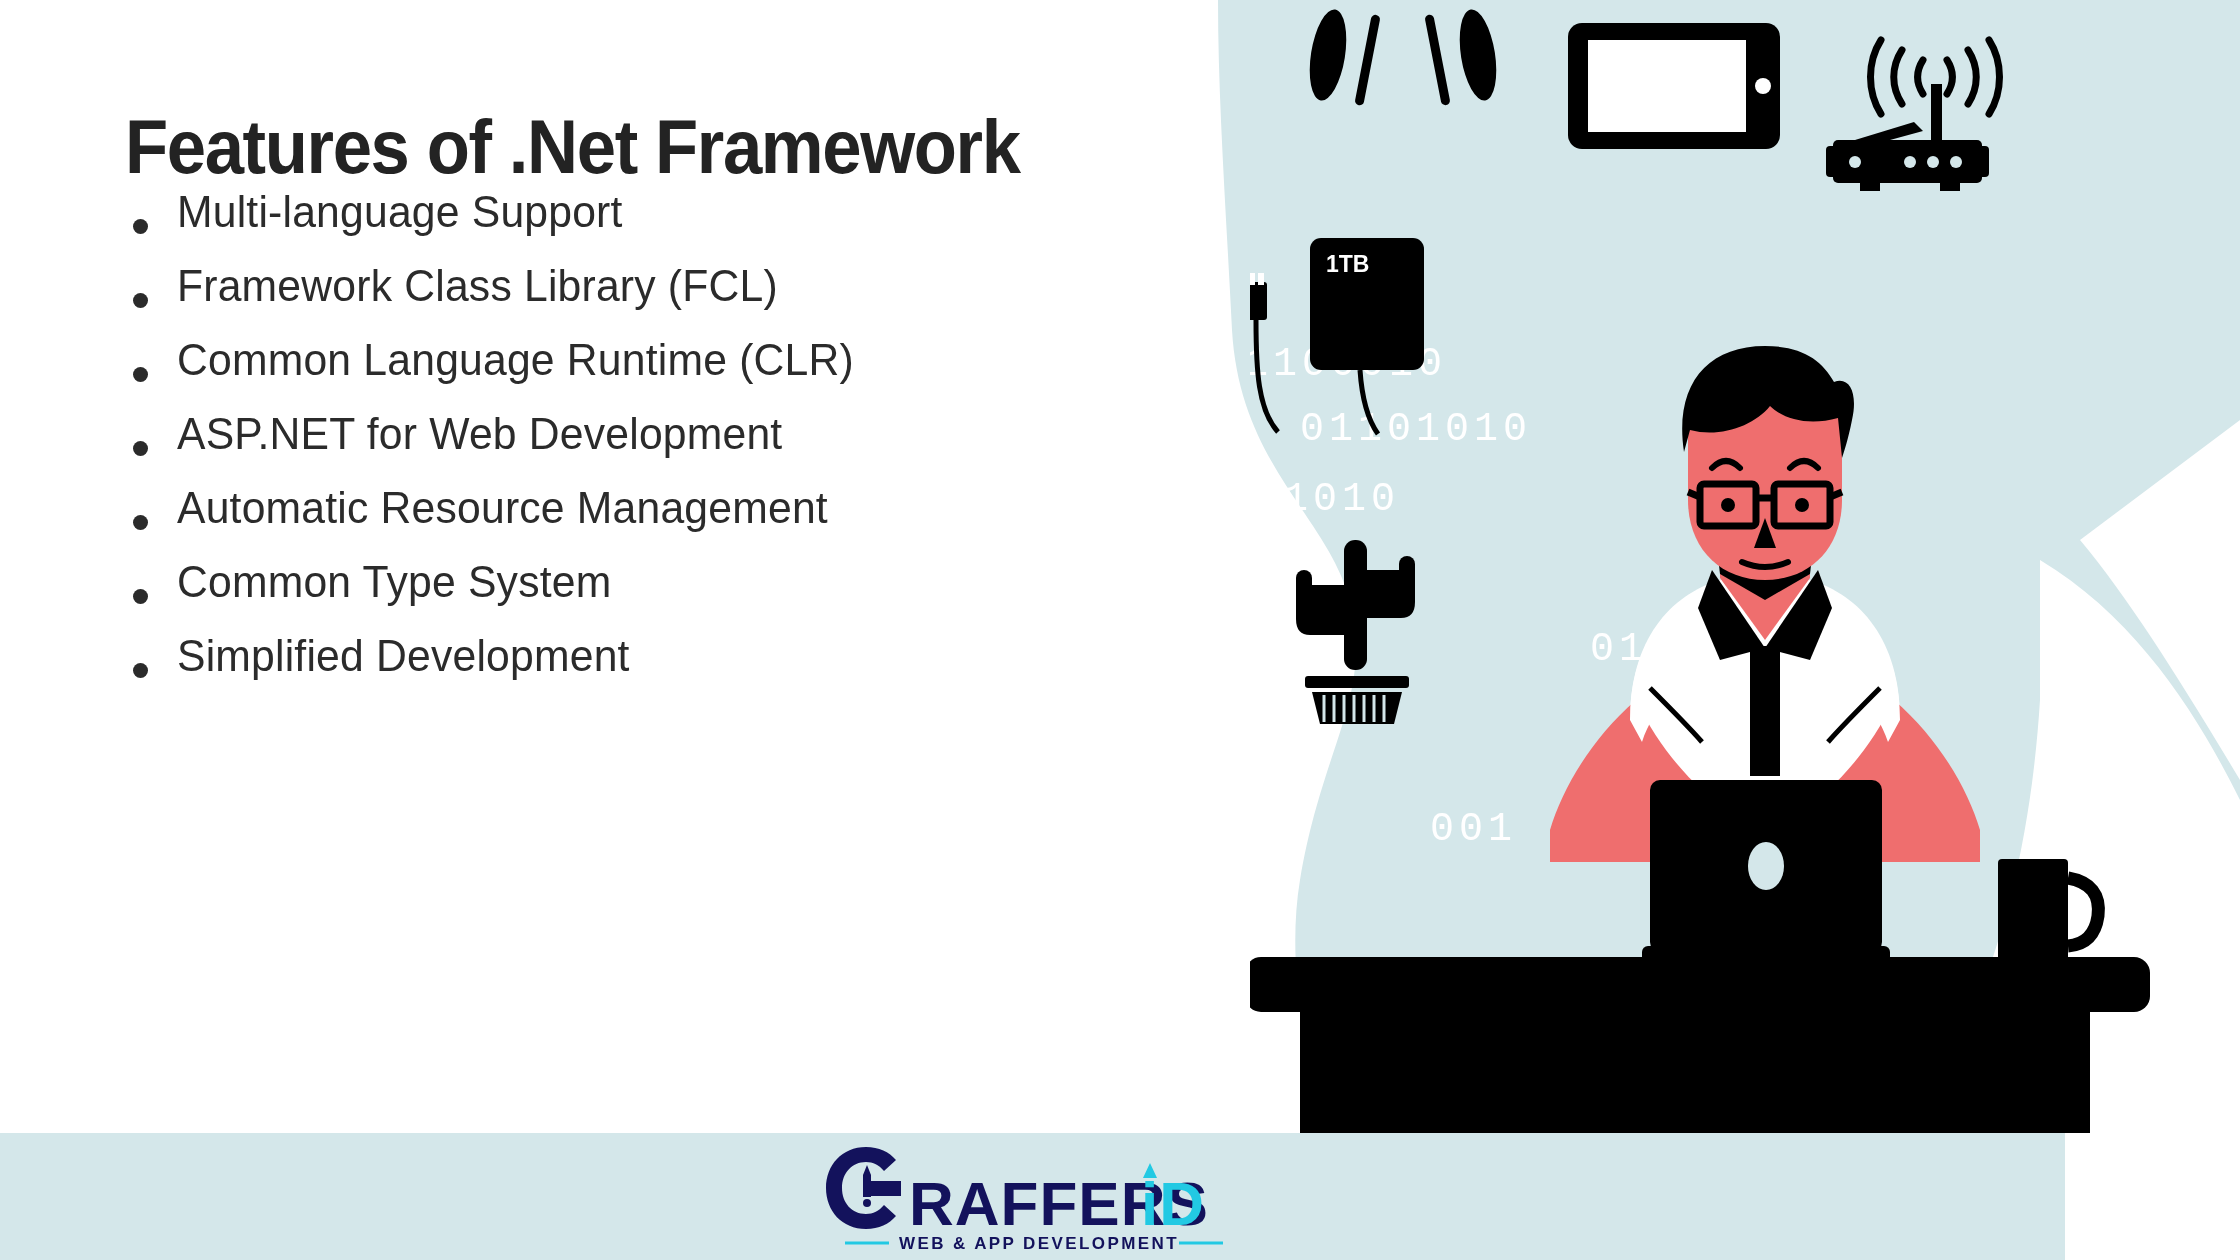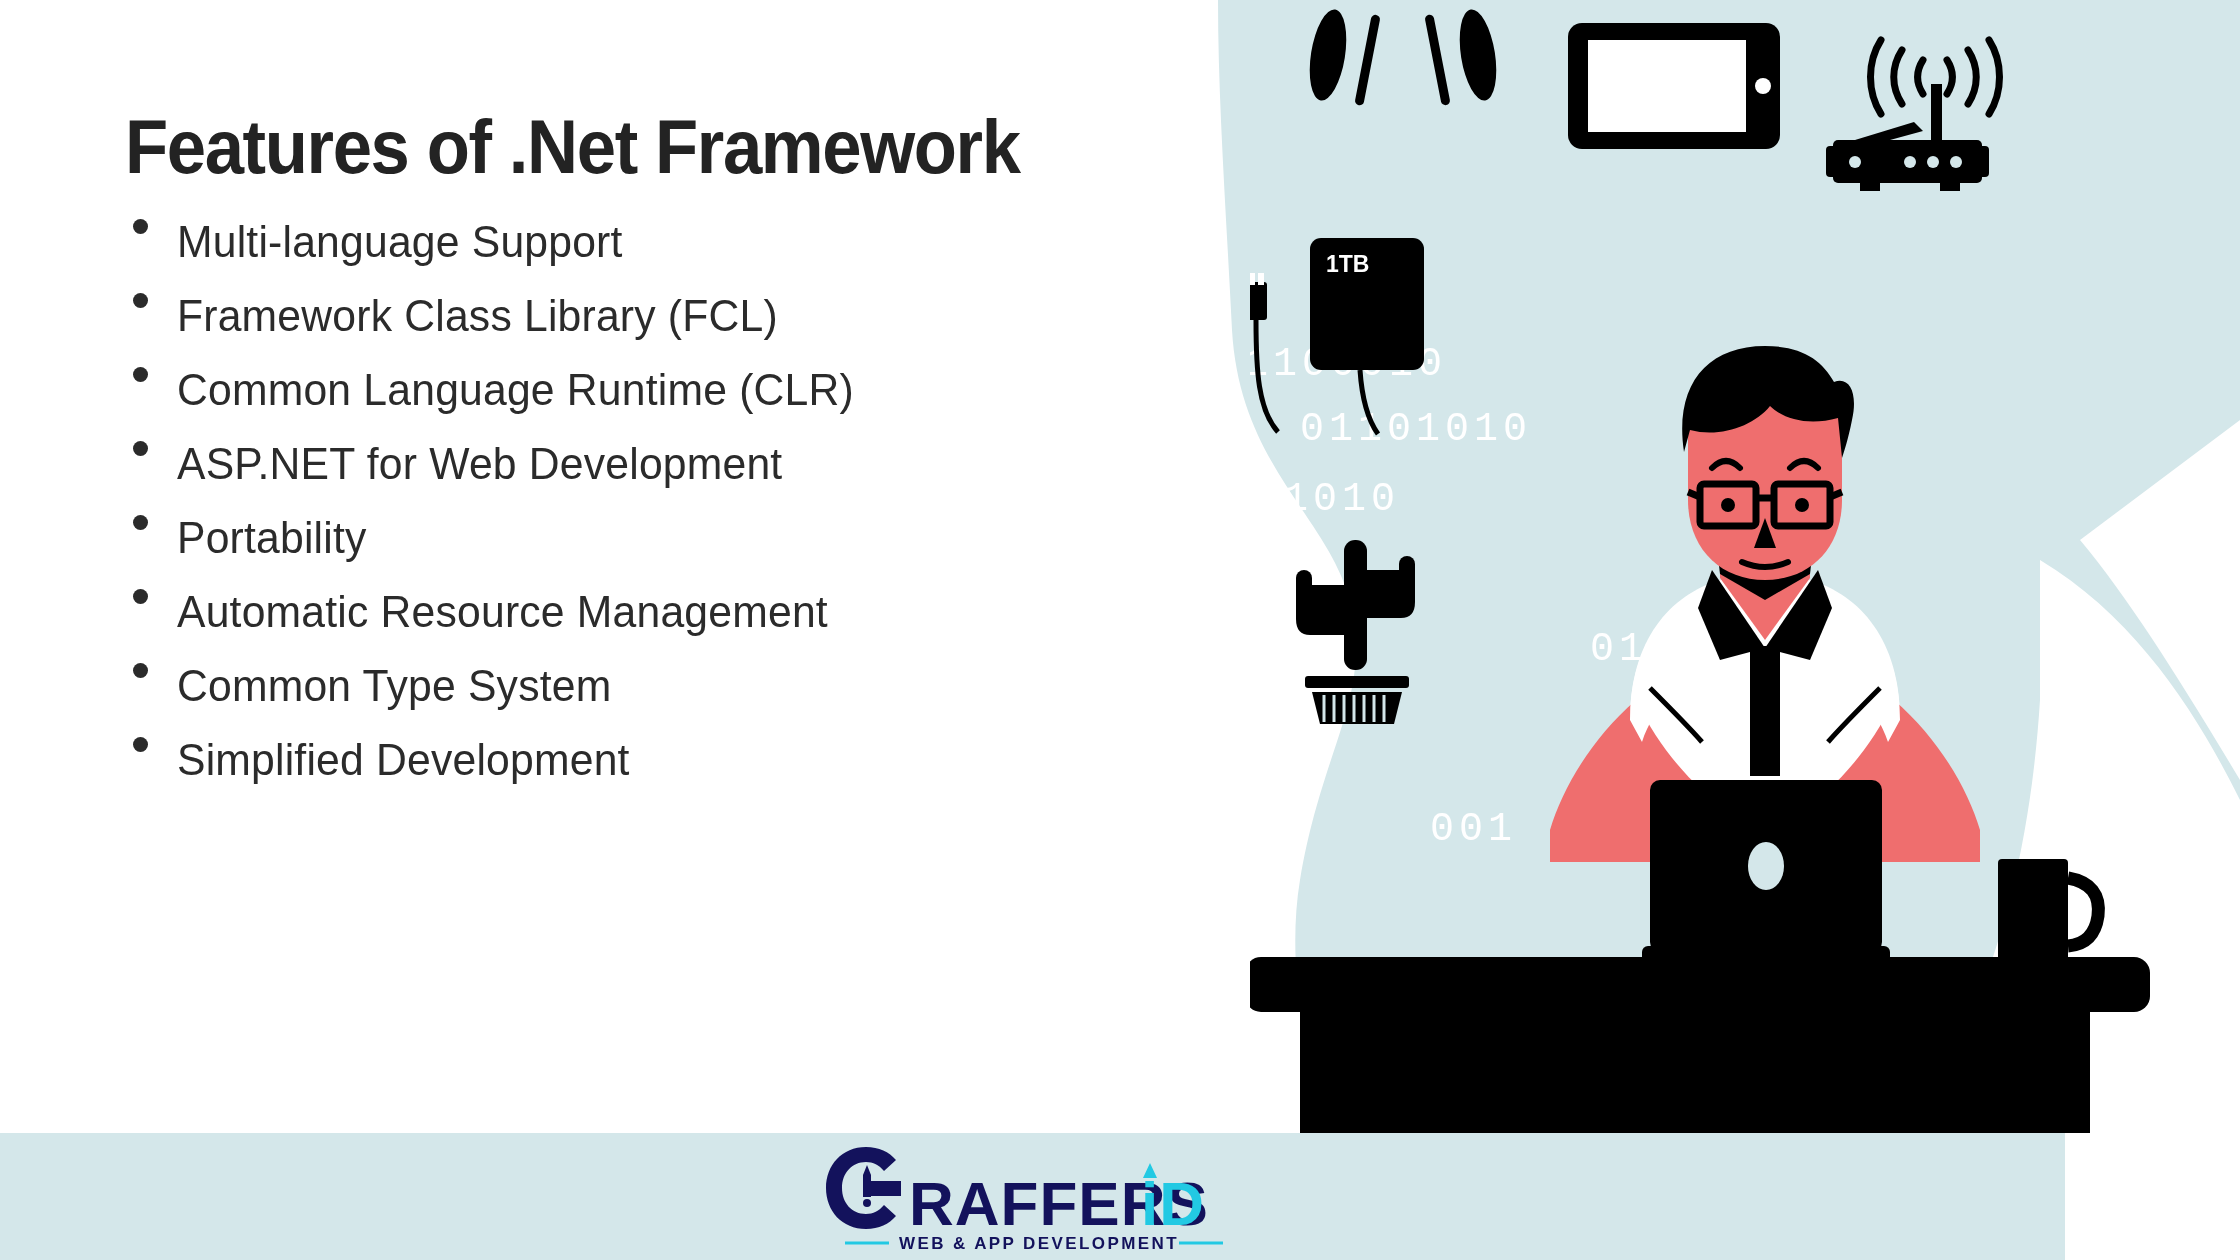--- a/index.html
+++ b/index.html
@@ -55,21 +55,21 @@
     width: 1080px;
     margin: 0;
     padding: 0;
     list-style: none;
   }
   .feature-item {
     position: relative;
     height: 74px;
     padding-left: 52px;
     display: flex;
-    align-items: flex-end;
+    align-items: flex-start;
   }
   .bullet-dot {
     position: absolute;
     left: 8px;
     top: 50%;
     margin-top: -8px;
     width: 15px;
     height: 15px;
     border-radius: 50%;
     background: #2b2b2b;
@@ -149,24 +149,20 @@
       <li class="feature-item">
         <span class="bullet-dot"></span>
         <span class="feature-label">Common Language Runtime (CLR)</span>
       </li>
       <li class="feature-item">
         <span class="bullet-dot"></span>
         <span class="feature-label">ASP.NET for Web Development</span>
       </li>
       <li class="feature-item">
         <span class="bullet-dot"></span>
-        <span class="feature-label">Portability</span>
-      </li>
-      <li class="feature-item">
-        <span class="bullet-dot"></span>
         <span class="feature-label">Automatic Resource Management</span>
       </li>
       <li class="feature-item">
         <span class="bullet-dot"></span>
         <span class="feature-label">Common Type System</span>
       </li>
       <li class="feature-item">
         <span class="bullet-dot"></span>
         <span class="feature-label">Simplified Development</span>
       </li>

